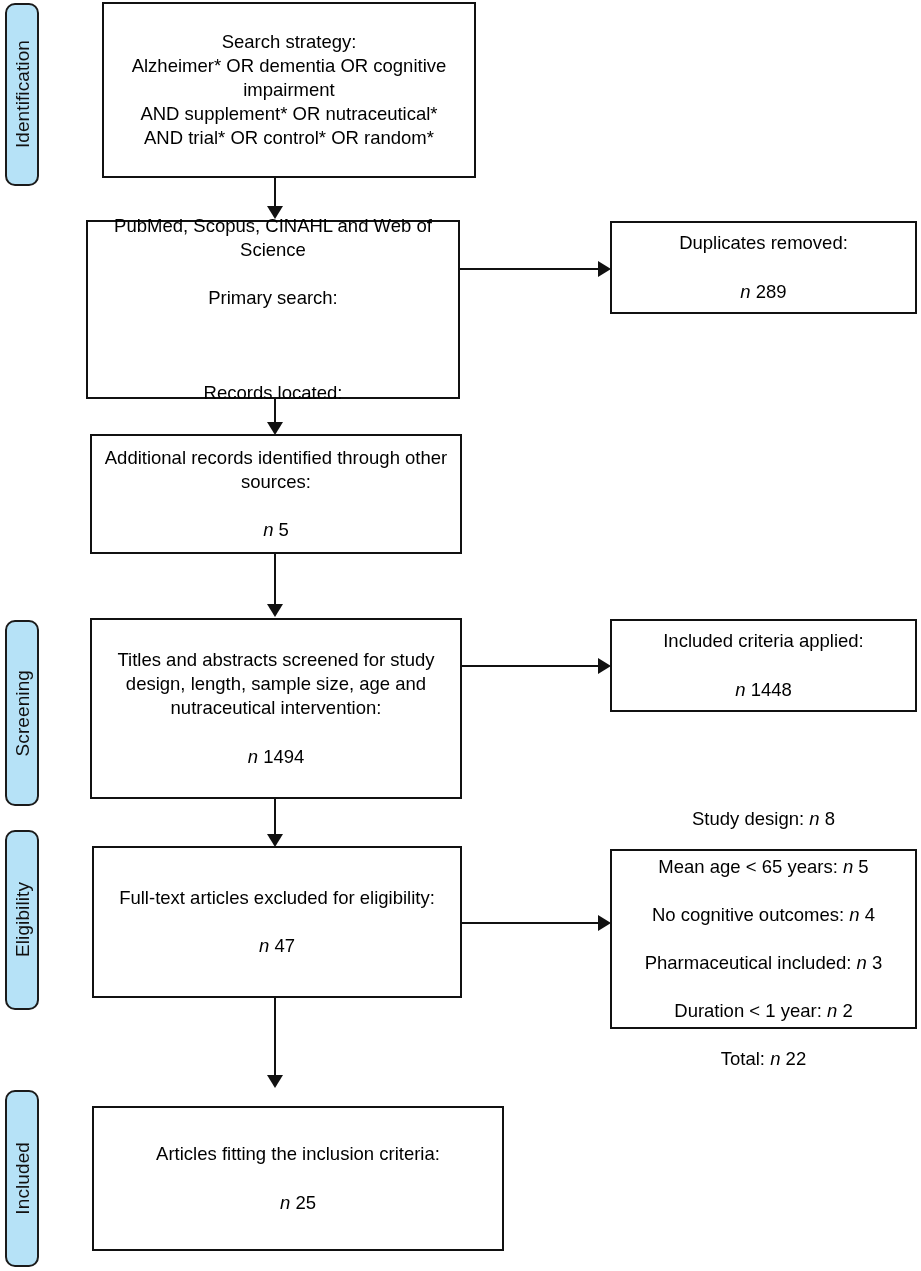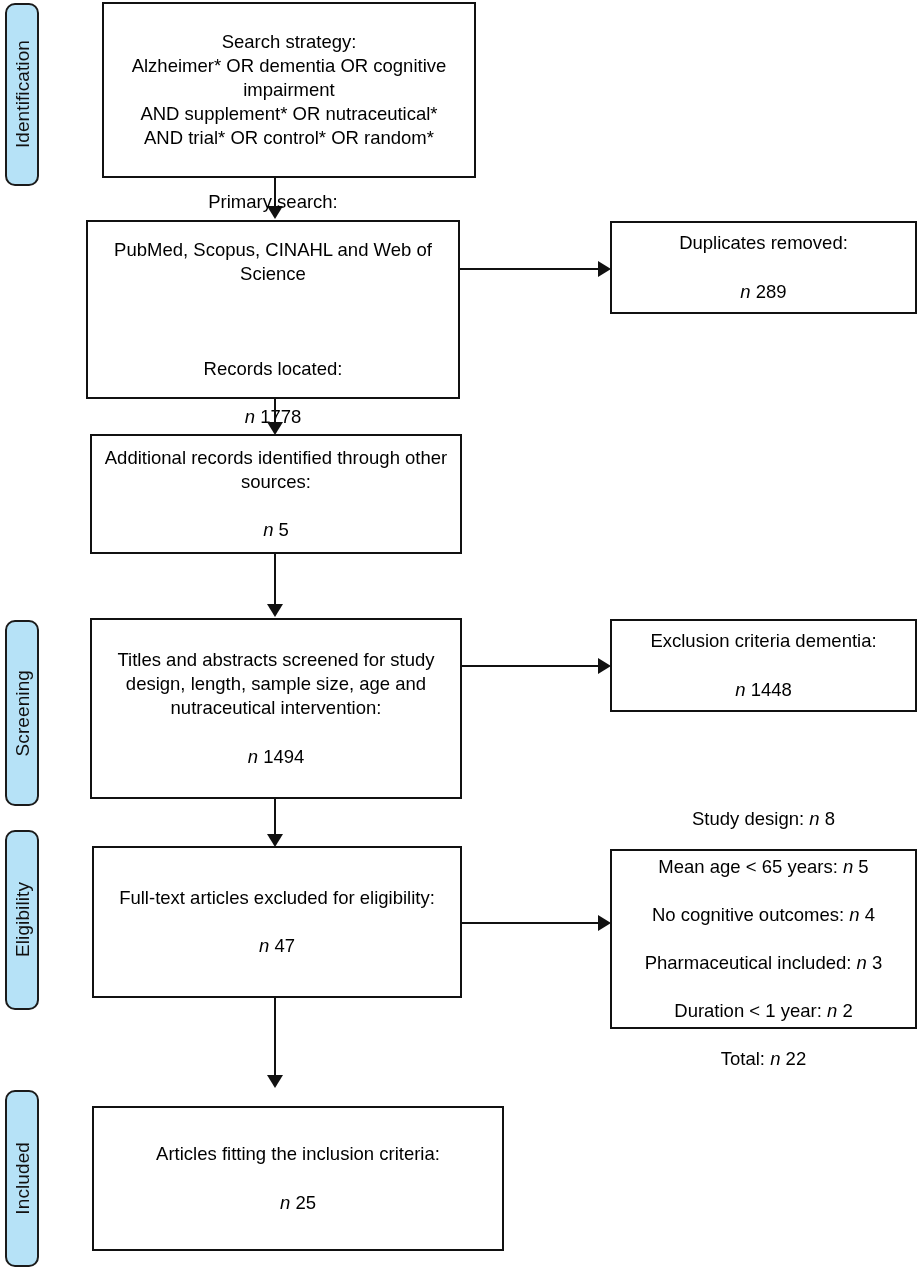--- a/index.html
+++ b/index.html
@@ -114,25 +114,24 @@
 Alzheimer* OR dementia OR cognitive impairment
 AND supplement* OR nutraceutical*
 AND trial* OR control* OR random*</div>
   </div>
 
   <div class="conn-v" style="left:274px; top:178px; height:31px;"></div>
   <div class="arrow-down" style="left:267px; top:206px;"></div>
 
   <div class="node" style="left:86px; top:220px; width:374px; height:179px;">
     <div class="node-text">
+      <div>PubMed, Scopus, CINAHL and Web of Science</div>
       <div>Primary search:</div>
-      <div>PubMed, Scopus, CINAHL and Web of Science</div>
       <div style="height:1.25em;"></div>
       <div>Records located:</div>
-      <div><i>n</i> <span>1778</span></div>
     </div>
   </div>
 
   <div class="conn-h" style="left:460px; top:268px; width:140px;"></div>
   <div class="arrow-right" style="left:598px; top:261px;"></div>
 
   <div class="node" style="left:610px; top:221px; width:307px; height:93px;">
     <div class="node-text">
       <div>Duplicates removed:</div>
       <div><i>n</i> <span>289</span></div>
@@ -157,21 +156,21 @@
       <div>Titles and abstracts screened for study design, length, sample size, age and nutraceutical intervention:</div>
       <div><i>n</i> <span>1494</span></div>
     </div>
   </div>
 
   <div class="conn-h" style="left:462px; top:665px; width:138px;"></div>
   <div class="arrow-right" style="left:598px; top:658px;"></div>
 
   <div class="node" style="left:610px; top:619px; width:307px; height:93px;">
     <div class="node-text">
-      <div>Exclusion criteria dementia:</div>
+      <div>Included criteria applied:</div>
       <div><i>n</i> <span>1448</span></div>
     </div>
   </div>
 
   <div class="conn-v" style="left:274px; top:799px; height:38px;"></div>
   <div class="arrow-down" style="left:267px; top:834px;"></div>
 
   <div class="node" style="left:92px; top:846px; width:370px; height:152px;">
     <div class="node-text">
       <div>Full-text articles excluded for eligibility:</div>

